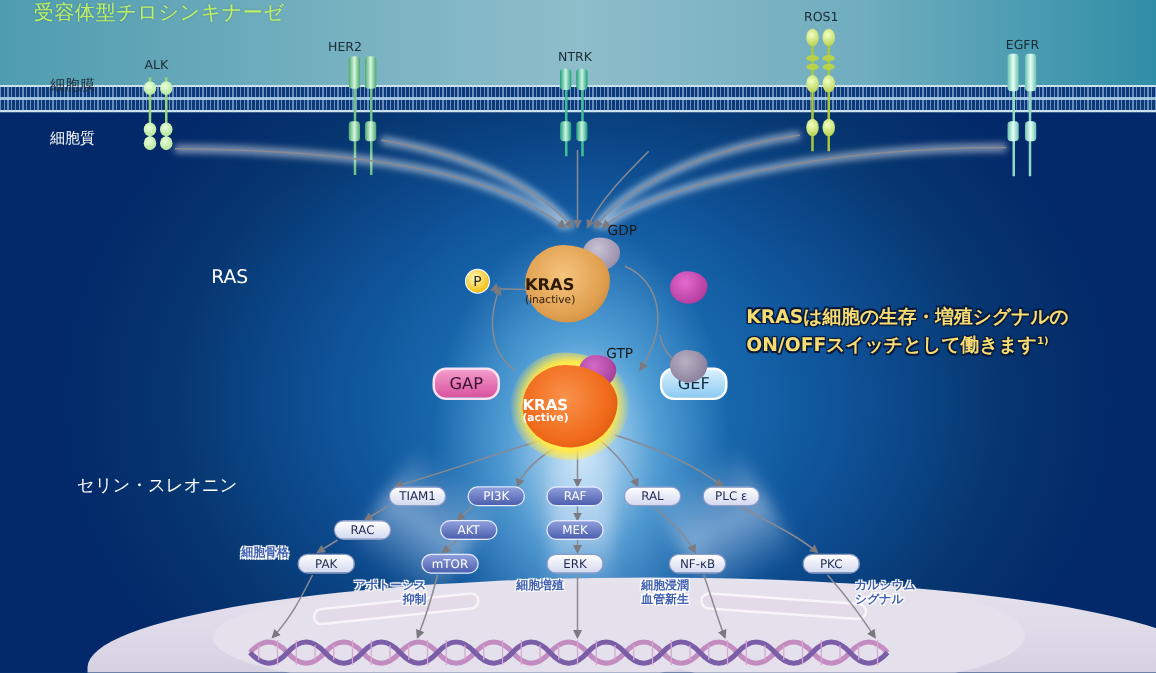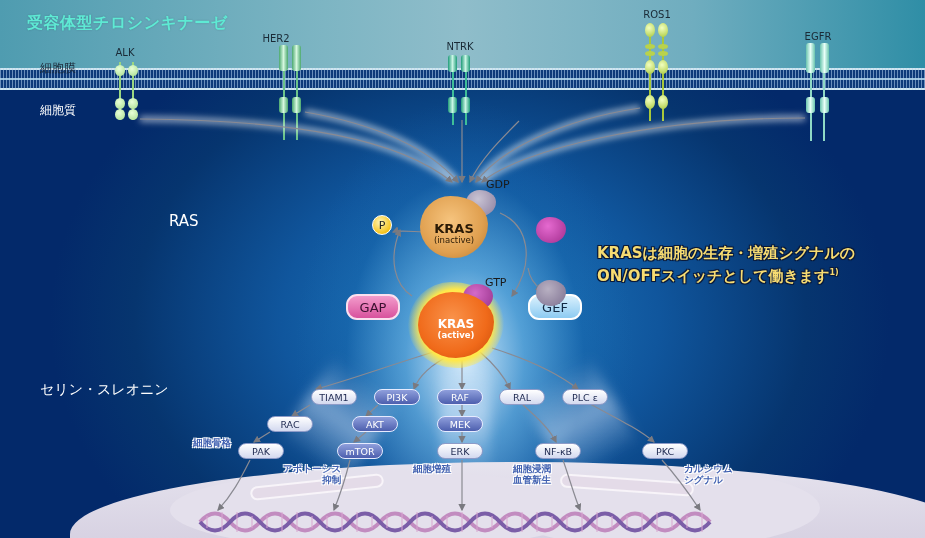--- a/index.html
+++ b/index.html
@@ -15,35 +15,35 @@
   .cytoplasm { position:absolute; left:0; top:90px; width:925px; height:448px;
     background:
       radial-gradient(ellipse 170px 260px at 465px 270px, rgba(220,240,255,0.95) 0%, rgba(120,190,235,0.6) 35%, rgba(30,110,180,0.2) 70%, transparent 100%),
       radial-gradient(ellipse 420px 330px at 470px 230px, #1f7cc0 0%, #10569d 45%, #06356f 80%, #03296a 100%); }
   .beam { position:absolute; background:linear-gradient(180deg, rgba(255,255,255,0.0), rgba(230,240,255,0.45), rgba(255,255,255,0.0)); filter:blur(6px); }
   .nucleus { position:absolute; left:70px; top:462px; width:900px; height:180px; border-radius:50% 50% 0 0 / 40% 40% 0 0;
     background:linear-gradient(180deg,#e6e3ee 0%,#d8d3e3 40%,#cfc9dc 100%); }
   .nucleus-bump { position:absolute; background:#e4e0ec; border-radius:50%; }
   .nuc-rim { position:absolute; border:2px solid rgba(255,255,255,0.7); border-radius:20px; background:rgba(230,210,225,0.35); }
 
-  .title { position:absolute; left:27px; top:13px; color:#5eead4; font-size:16px; font-weight:bold; letter-spacing:0.5px; text-shadow:0 0 2px rgba(0,0,0,0.2); }
+  .title { position:absolute; left:27px; top:0; color:#bef264; font-size:16px; font-weight:normal; letter-spacing:0.5px; text-shadow:0 0 2px rgba(0,0,0,0.2); }
   .region-label { position:absolute; color:#1b2a3a; font-size:12px; }
   .region-label.dark { color:#fff; }
   .rtk-label { position:absolute; color:#1a2a36; font-size:10px; transform:translateX(-50%); white-space:nowrap; }
 
   .rtk { position:absolute; }
   .stalk { position:absolute; width:2px; }
   .bead { position:absolute; width:10px; height:11px; border-radius:50%; }
   .block { position:absolute; width:9px; border-radius:3px; }
 
   .txt-white { position:absolute; color:#fff; font-size:15px; }
-  .side-label { position:absolute; color:#fff; font-size:14px; line-height:18px; }
+  .side-label { position:absolute; color:#fff; font-size:14px; text-align:right; line-height:18px; }
 
   .blob { position:absolute; border-radius:45% 55% 50% 50% / 50% 45% 55% 50%; }
-  .kras-label { position:absolute; text-align:center; font-weight:bold; line-height:1; }
+  .kras-label { position:absolute; text-align:left; font-weight:bold; line-height:1; }
   .small-lbl { position:absolute; font-size:11px; color:#1a1a1a; }
 
   .pill { position:absolute; height:22px; border-radius:11px; display:flex; align-items:center; justify-content:center; font-size:13px;margin-top:42px; }
   .gap { background:linear-gradient(180deg,#f39ccc,#d8529d); border:2px solid #fbe0ef; color:#3b1130; }
   .gef { background:linear-gradient(180deg,#d9f0fd,#8ccbf2); border:2px solid #ffffff; color:#132a44; }
   .pcircle { position:absolute; width:18px; height:18px; border-radius:50%; background:radial-gradient(circle at 40% 35%,#fff6b8,#f5c21c 70%,#e0a000); border:1px solid #fff; font-size:11px; display:flex; align-items:center; justify-content:center; color:#222; }
 
   .callout { position:absolute; color:#f7dc72; font-weight:bold; font-size:15px; line-height:19px; text-shadow:0 0 2px #0b1a3a, 1px 1px 0 #0b1a3a, -1px -1px 0 #0b1a3a, 1px -1px 0 #0b1a3a, -1px 1px 0 #0b1a3a; white-space:nowrap; }
   .callout sup { font-size:8px; vertical-align:6px; }
 

